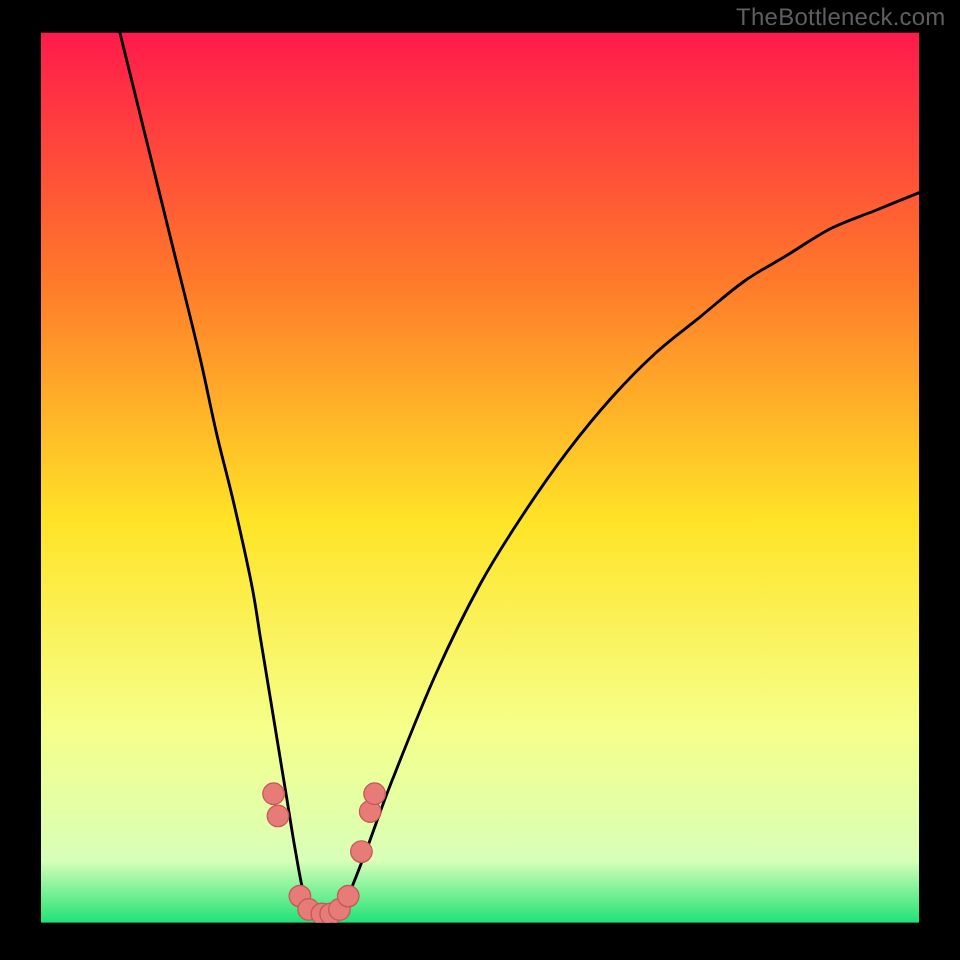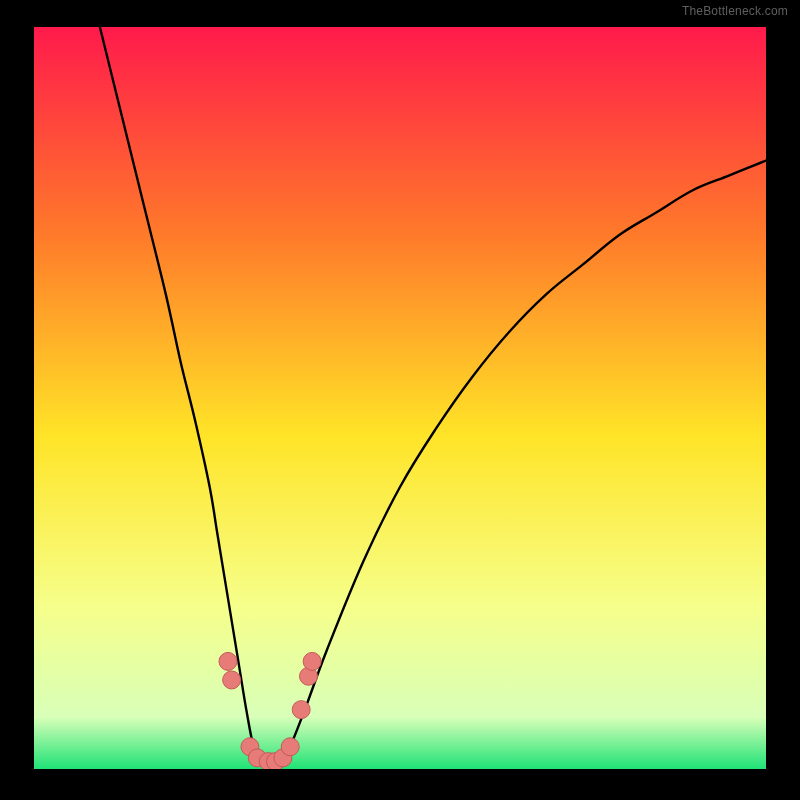--- a/index.html
+++ b/index.html
@@ -25,21 +25,21 @@
     left: 34px;
     top: 27px;
     width: 732px;
     height: 742px;
   }
   .watermark {
     position: absolute;
     top: 4px;
     right: 12px;
     color: #5f5f5f;
-    font-size: 12px;
+    font-size: 20px;
     font-weight: 500;
     letter-spacing: 0.2px;
   }
   svg {
     display: block;
   }
 </style>
 </head>
 <body>
 

